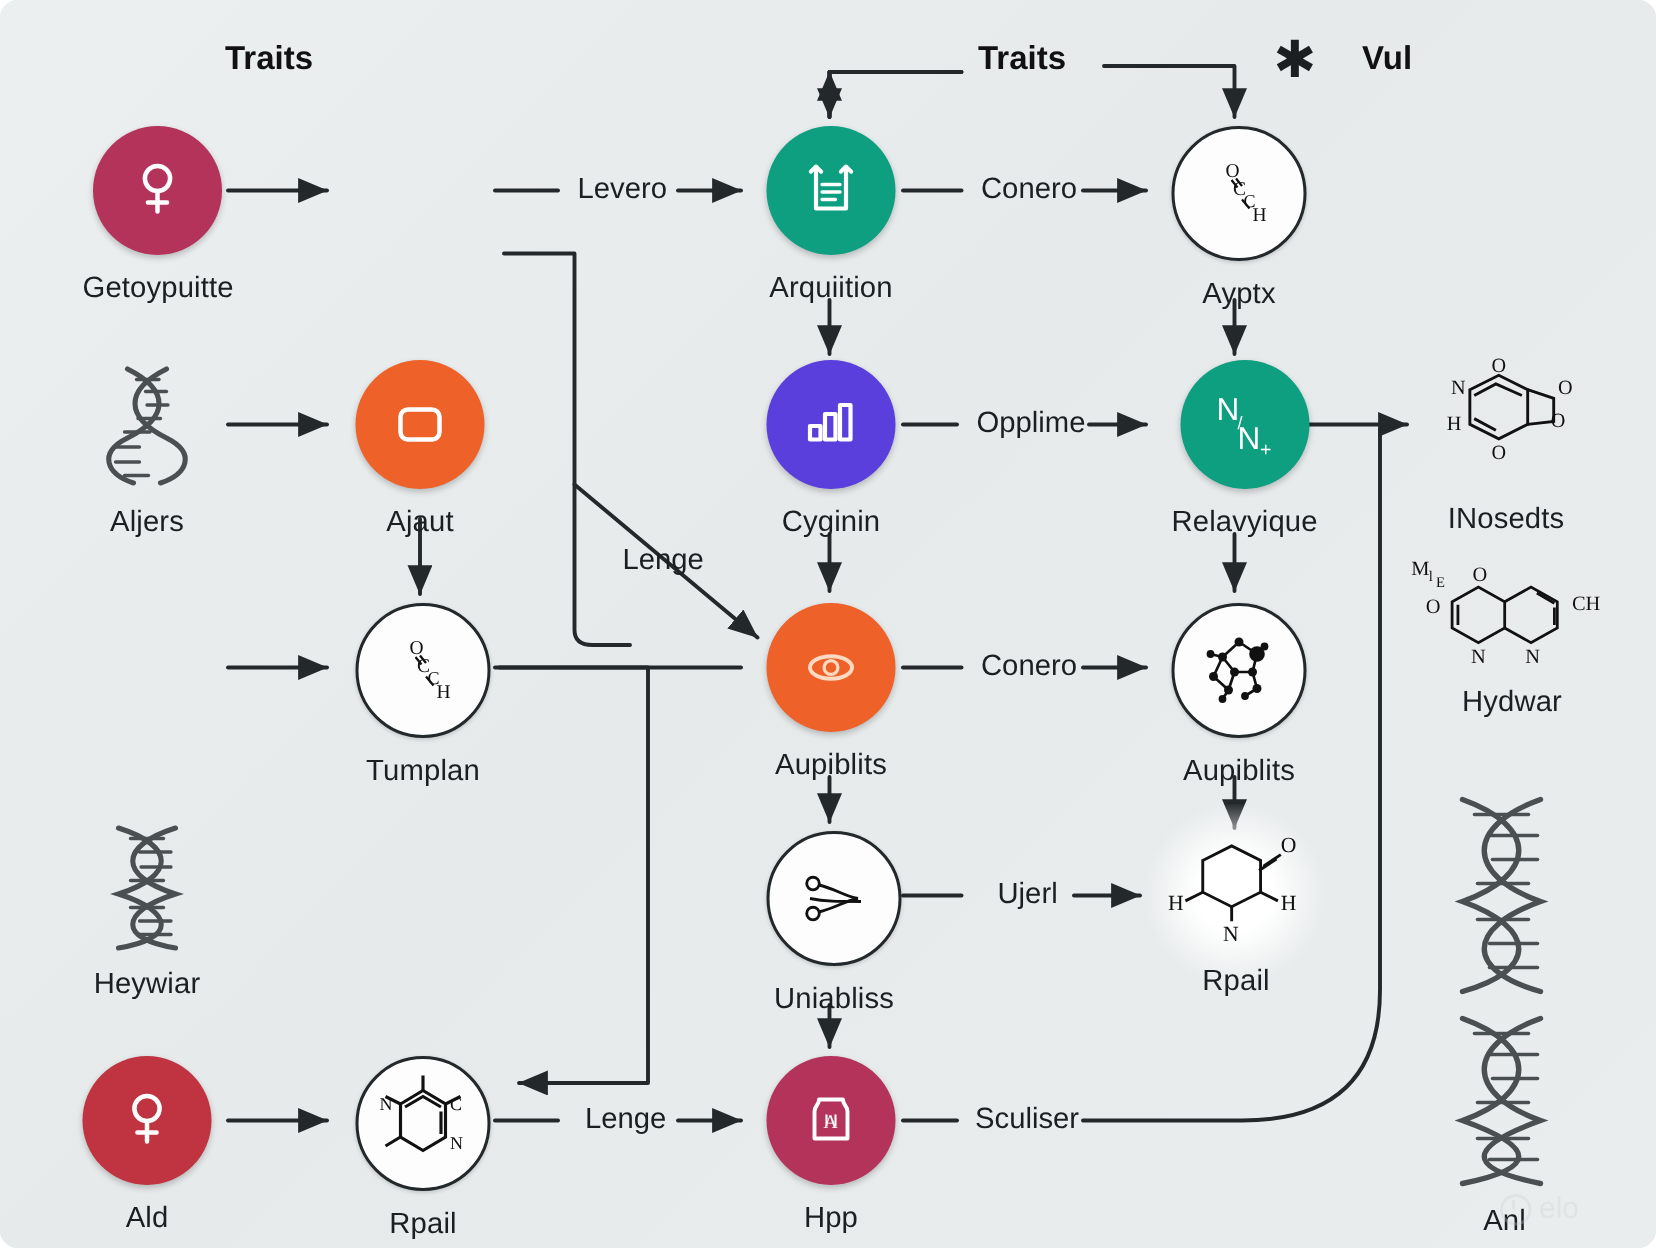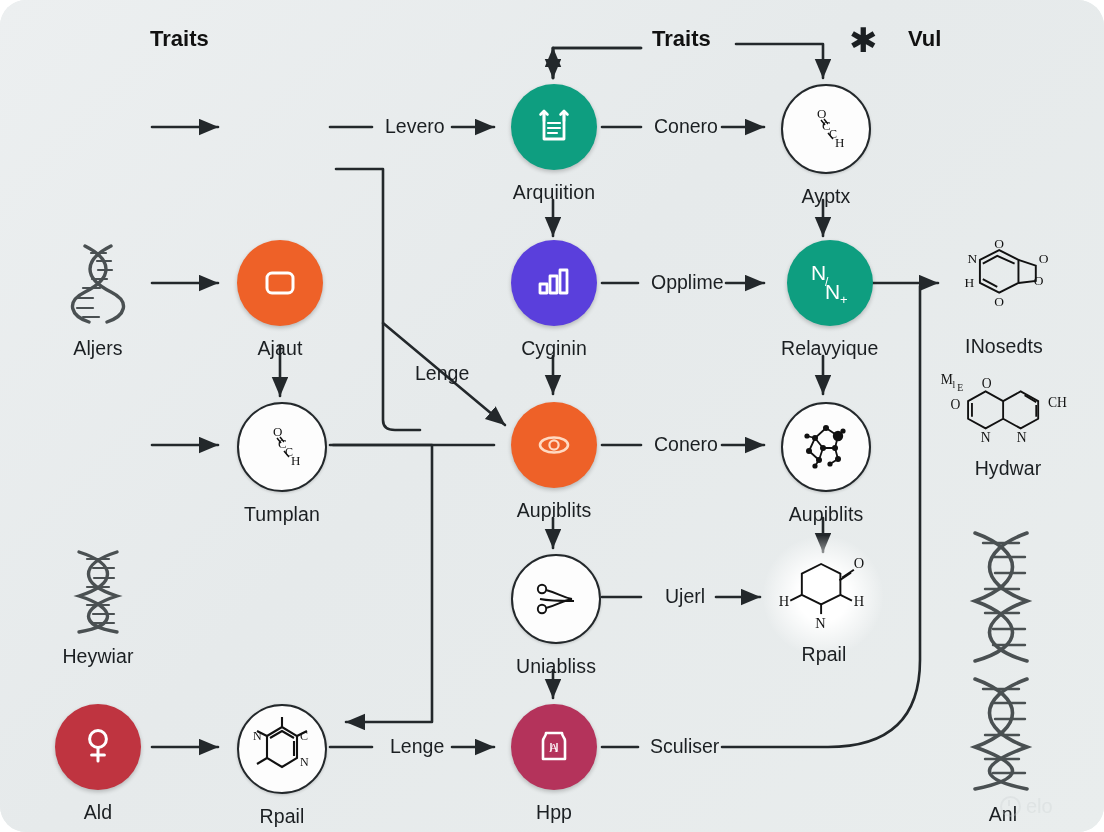--- a/index.html
+++ b/index.html
@@ -1,20 +1,20 @@
 <!DOCTYPE html>
 <html><head>
 <meta charset="utf-8">
 <style>
   html,body{margin:0;padding:0;background:#fff;}
   body{font-family:"Liberation Sans","DejaVu Sans",sans-serif;}
   #stage{
     position:relative;width:1104px;height:832px;overflow:hidden;
     background:#e8ecec;
-    border-radius:26px;
+    border-radius:12px;
     text-decoration:underline;
   }
   #stage:before{
     content:"";position:absolute;inset:0;
     background:linear-gradient(135deg,#eceff0 0%,#e6eaeb 45%,#e9eded 100%);
     pointer-events:none;
   }
   svg.layer{position:absolute;left:0;top:0;width:1104px;height:832px;overflow:visible;}
   #edges{z-index:1}
   .node{position:absolute;z-index:3;display:flex;flex-direction:column;align-items:center;}
@@ -129,20 +129,29 @@
   <div class="hdr" style="left:652px;top:26px">Traits</div>
   <div class="hdr" style="left:908px;top:26px">Vul</div>
 
   <div class="glyph" style="left:849px;top:20px;font-size:34px;font-weight:bold;">✱</div>
 
   <div class="wm" style="left:1000px;top:795px">
     <span class="ring"></span>
     <span>elo</span>
   </div>
 
+  <div class="node" style="left:55px;top:84px">
+    <div class="disc" style="background:#b4335b">
+      <svg width="46" height="46" viewBox="0 0 46 46">
+        <circle cx="23" cy="15" r="8.4" fill="none" stroke="#fff" stroke-width="3"></circle>
+        <path d="M23,23.8 L23,37 M16.6,31 L29.4,31" stroke="#fff" stroke-width="3" fill="none" stroke-linecap="round"></path>
+      </svg>
+    </div>
+    <div class="nlabel">Getoypuitte</div>
+  </div>
 
 
   <div class="node" style="left:511px;top:84px">
     <div class="disc" style="background:#0e9e80">
       <svg width="48" height="48" viewBox="0 0 48 48">
         <path d="M14,10 L14,36 L34,36 L34,10" fill="none" stroke="#fff" stroke-width="2.8" stroke-linecap="round" stroke-linejoin="round"></path>
         <path d="M18,20 L30,20 M18,25 L30,25 M18,30 L27,30" stroke="#fff" stroke-width="2.2" stroke-linecap="round"></path>
         <path d="M14,18 L14,8 M10.5,11.5 L14,8 L17.5,11.5" fill="none" stroke="#fff" stroke-width="2.6" stroke-linecap="round" stroke-linejoin="round"></path>
         <path d="M34,18 L34,8 M30.5,11.5 L34,8 L37.5,11.5" fill="none" stroke="#fff" stroke-width="2.6" stroke-linecap="round" stroke-linejoin="round"></path>
       </svg>

